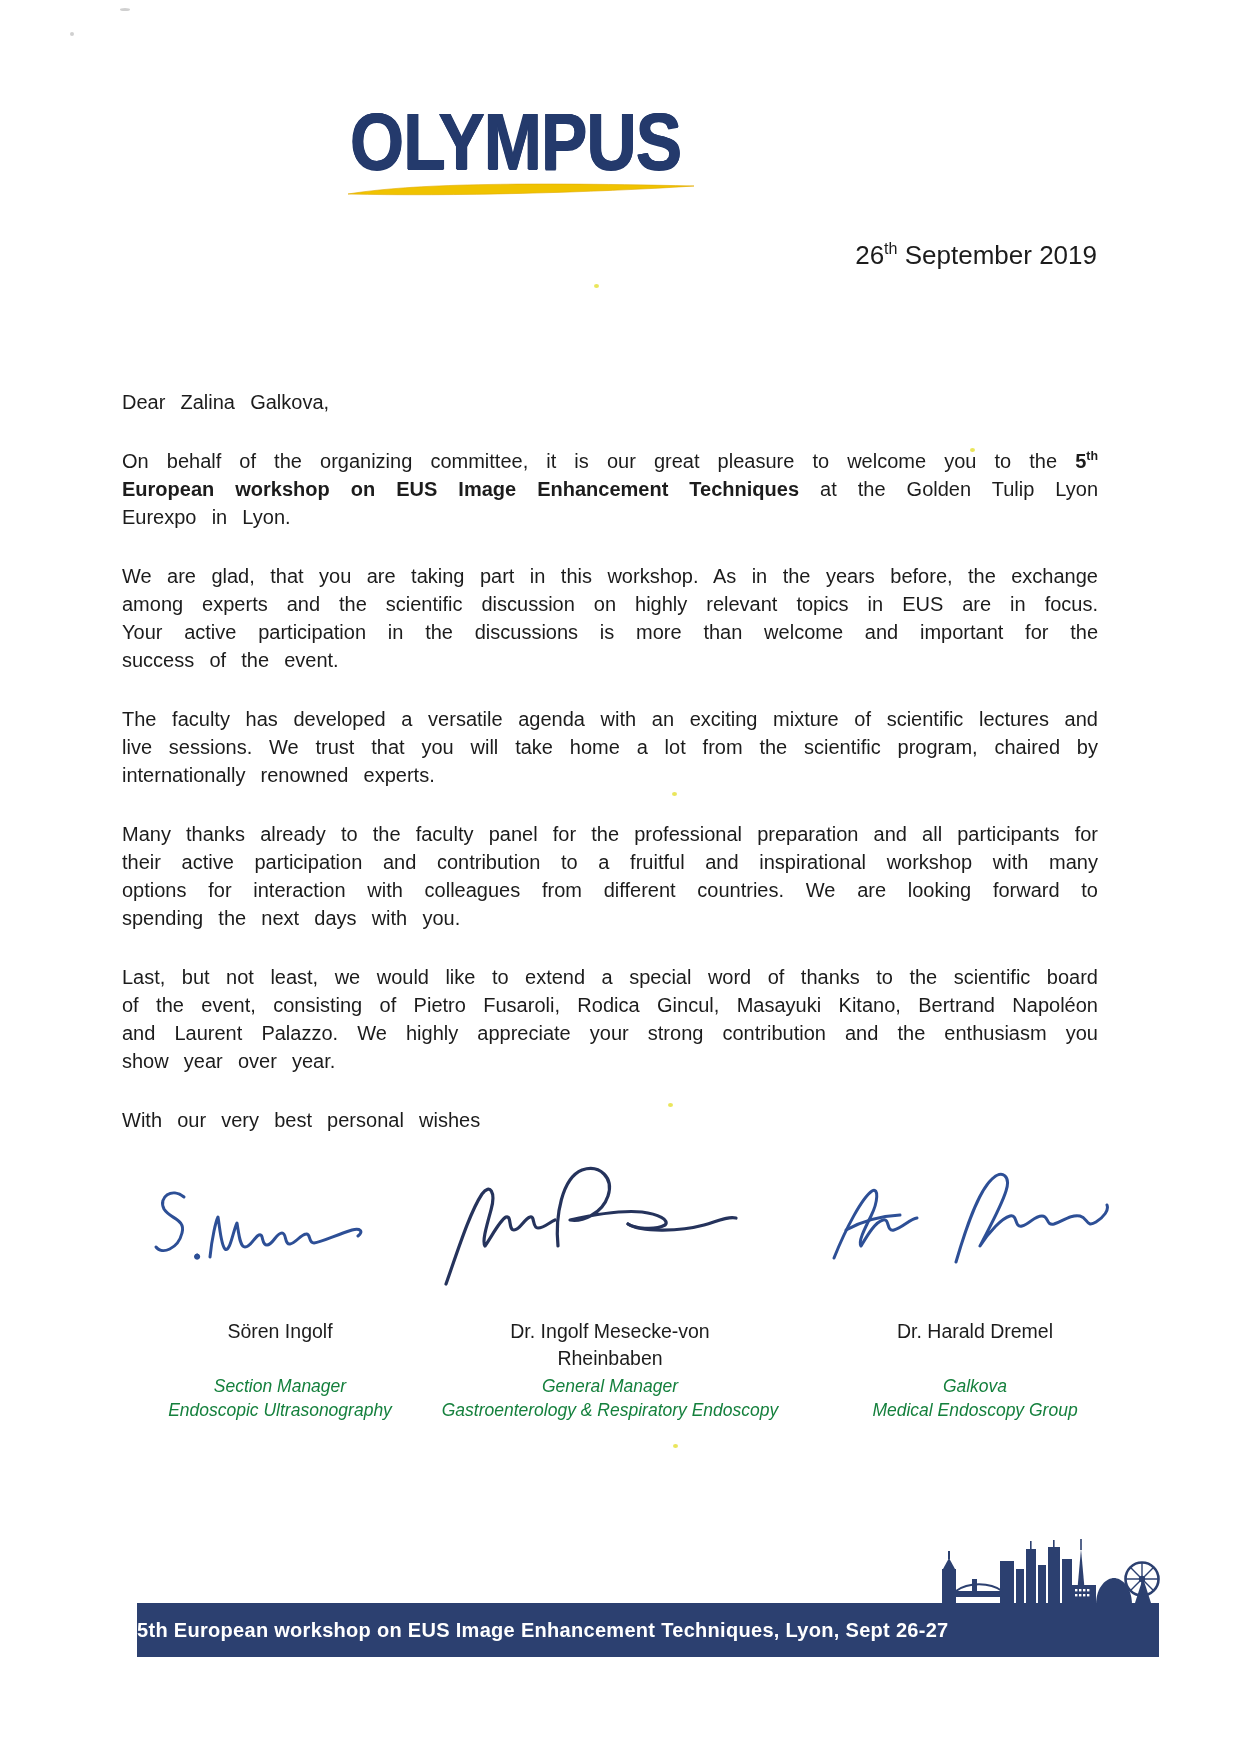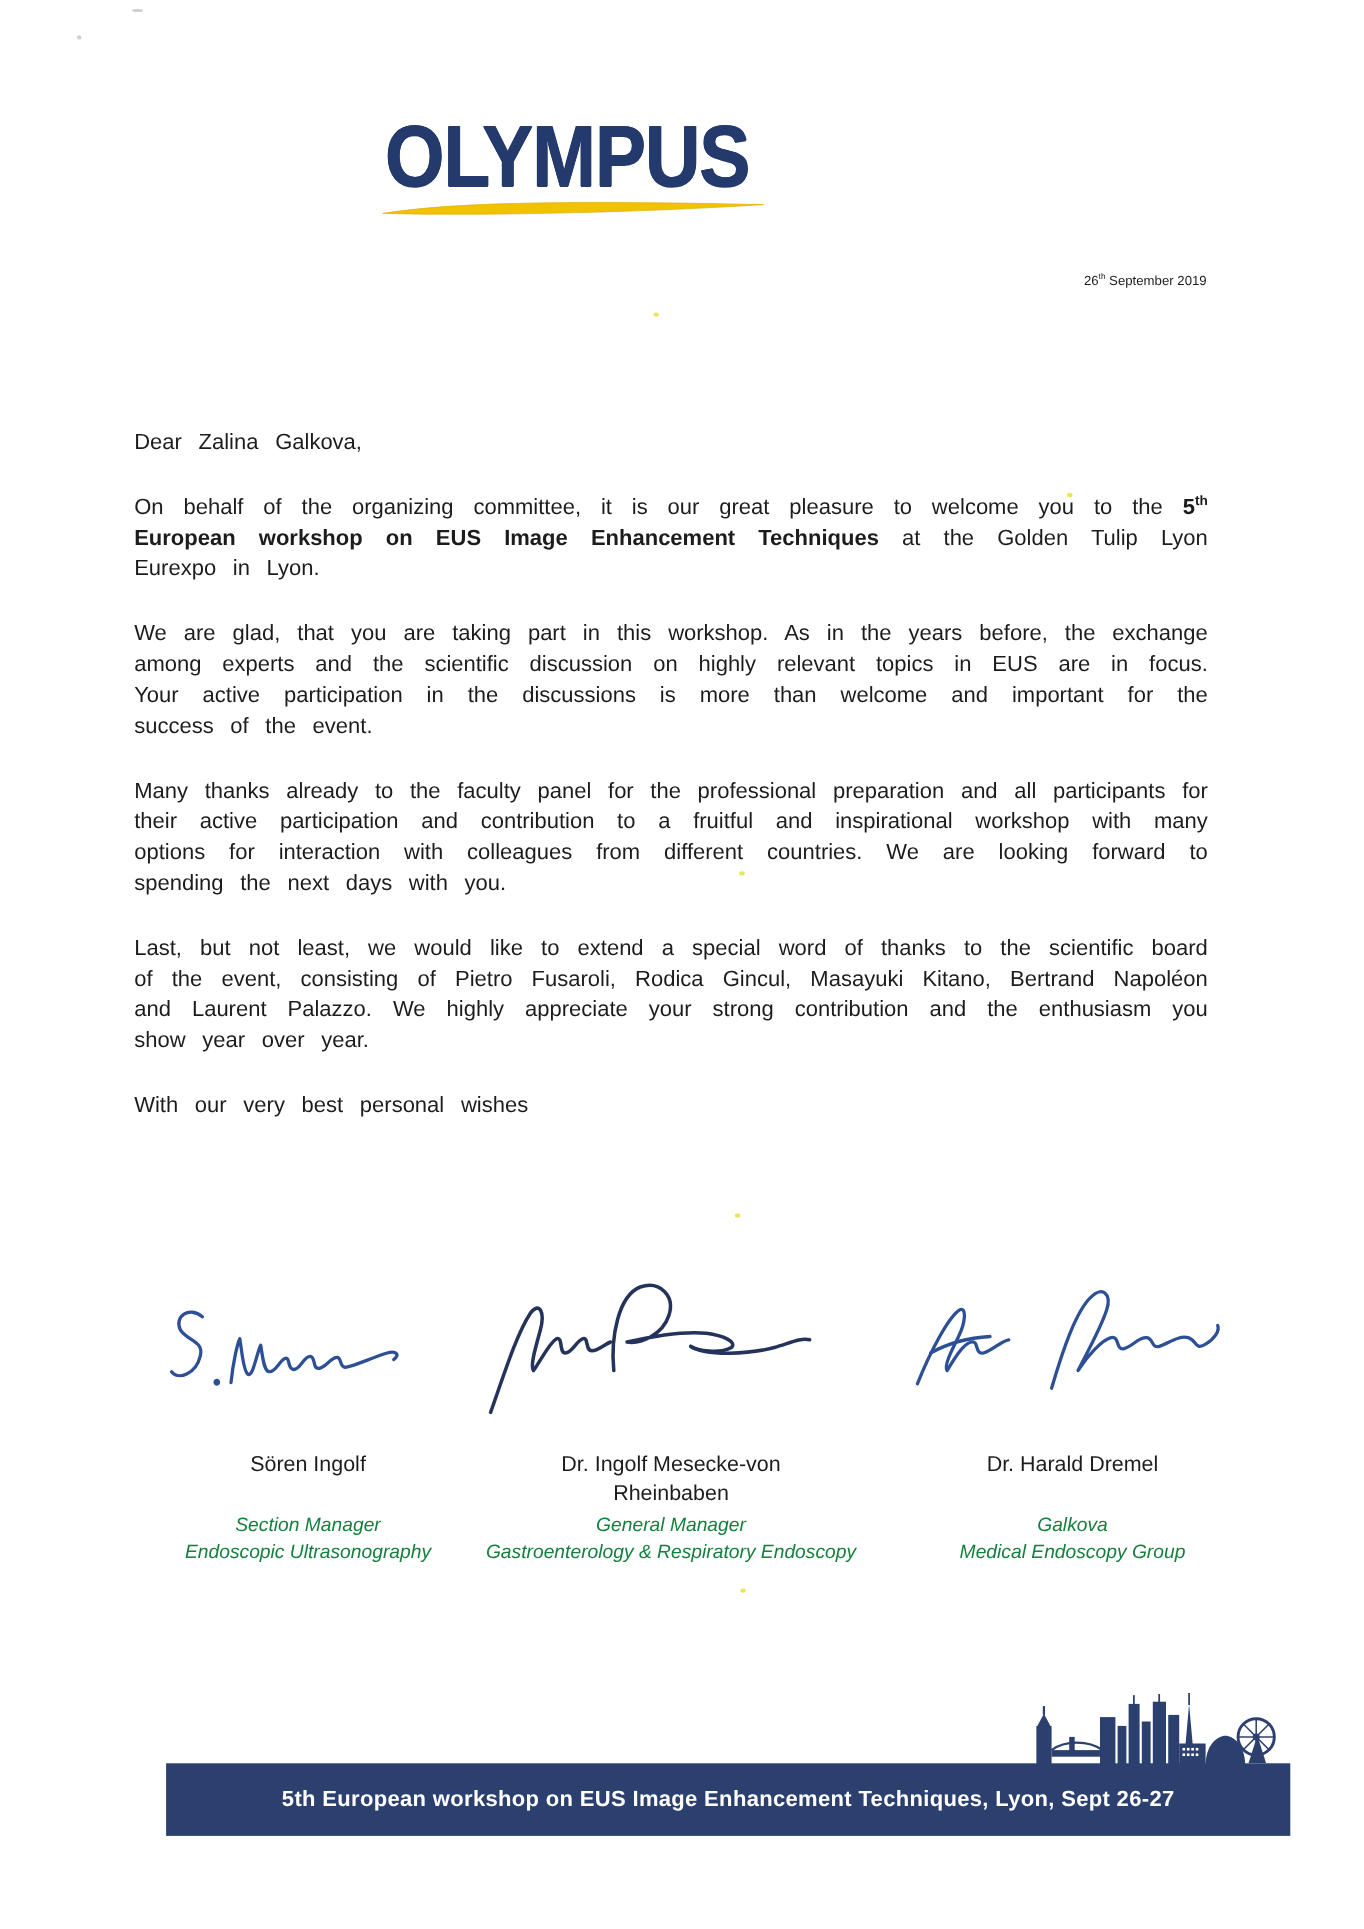--- a/index.html
+++ b/index.html
@@ -26,21 +26,21 @@
     text-shadow: 0.6px 0 0 #243a6c, -0.6px 0 0 #243a6c, 0 0.6px 0 #243a6c;
     white-space: nowrap;
   }
   .logo-swoosh { position: absolute; left: 345px; top: 180px; }
 
   
   .date-line {
     position: absolute;
     right: 143px;
     top: 241px;
-    font-size: 12px;
+    font-size: 26px;
     line-height: 28px;
     white-space: nowrap;
     margin-left: 16px;
   }
   sup.sp { font-size: 62%; vertical-align: super; line-height: 0; }
 
   
   .letter-body {
     position: absolute;
     left: 122px;
@@ -84,28 +84,28 @@
     font-style: italic;
     font-size: 17.5px;
     line-height: 24px;
     color: #15803d;
   }
 
   
   .skyline { position: absolute; left: 942px; top: 1539px; }
   .footer-bar {
     position: absolute;
-    left: 151px;
+    left: 137px;
     top: 1603px;
     width: 1022px;
-    height: 66px;
+    height: 54px;
     background: #2c4070;
     display: flex;
     align-items: center;
-    justify-content: center;
+    justify-content: flex-start;
   }
   .footer-bar .banner-text {
     color: #ffffff;
     font-weight: bold;
     font-size: 20px;
     letter-spacing: 0.3px;
     white-space: nowrap;
   }
 
   
@@ -139,20 +139,21 @@
   <div class="date-line">
     <span>26</span><sup class="sp">th</sup><span> September 2019</span>
   </div>
 
   <div class="letter-body">
     <p class="salutation">Dear Zalina Galkova,</p>
 
     <p><span>On behalf of the organizing committee, it is our great pleasure to welcome you to the </span><b><span>5</span><sup class="sp">th</sup><span> European workshop on EUS Image Enhancement Techniques</span></b><span> at the Golden Tulip Lyon Eurexpo in Lyon.</span></p>
 
     <p>We are glad, that you are taking part in this workshop. As in the years before, the exchange among experts and the scientific discussion on highly relevant topics in EUS are in focus. Your active participation in the discussions is more than welcome and important for the success of the event.</p>
+    <p>The faculty has developed a versatile agenda with an exciting mixture of scientific lectures and live sessions. We trust that you will take home a lot from the scientific program, chaired by internationally renowned experts.</p>
     <p>Many thanks already to the faculty panel for the professional preparation and all participants for their active participation and contribution to a fruitful and inspirational workshop with many options for interaction with colleagues from different countries. We are looking forward to spending the next days with you.</p>
     <p>Last, but not least, we would like to extend a special word of thanks to the scientific board of the event, consisting of Pietro Fusaroli, Rodica Gincul, Masayuki Kitano, Bertrand Napoléon and Laurent Palazzo. We highly appreciate your strong contribution and the enthusiasm you show year over year.</p>
 
     <p class="closing">With our very best personal wishes</p>
   </div>
 
   <div class="sig" style="left:150px; top:1175px;">
     <svg width="235" height="105" viewBox="0 0 235 105">
       <g fill="none" stroke="#2d4f96" stroke-width="3" stroke-linecap="round" stroke-linejoin="round">
         <path d="M34,22 C22,12 8,22 14,34 C20,44 36,44 32,58 C28,74 12,80 6,72"></path>

